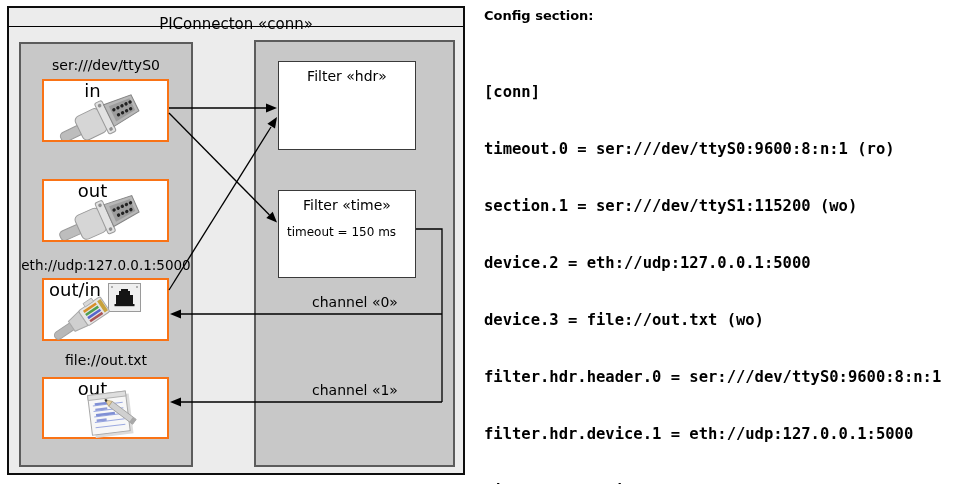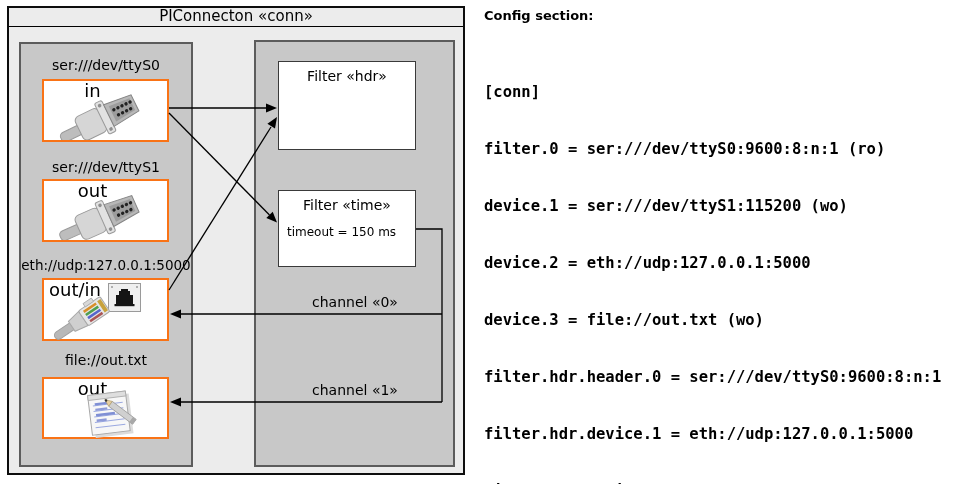--- a/index.html
+++ b/index.html
@@ -5,21 +5,21 @@
   html,body{margin:0;padding:0;background:#ffffff;}
   .stage{
     position:relative;width:964px;height:484px;background:#ffffff;
     font-family:"DejaVu Sans","Liberation Sans",sans-serif;color:#000;
     overflow:hidden;
   }
   .abs{position:absolute;}
   
   .outer-frame{left:7px;top:6px;width:458px;height:469px;background:#ececec;
     border:2px solid #0d0d0d;box-sizing:border-box;}
-  .frame-title{left:7px;top:7px;width:458px;text-align:center;font-size:15px;line-height:18px;}
+  .frame-title{left:7px;top:15px;width:458px;text-align:center;font-size:15px;line-height:18px;}
   .frame-title-rule{left:9px;top:26px;width:454px;height:0;border-top:1px solid #000;}
   
   .panel{background:#c8c8c8;border:2px solid #5c5c5c;box-sizing:border-box;}
   .devices-panel{left:19px;top:42px;width:174px;height:425px;}
   .filters-panel{left:254px;top:40px;width:201px;height:427px;}
   .filters-title{left:254px;top:44px;width:201px;text-align:center;font-size:14px;line-height:16px;}
   
   .dev-label{left:19px;width:174px;text-align:center;font-size:14px;line-height:16px;white-space:nowrap;}
   .dev-label.wide{font-size:13.5px;}
   .white-box{background:#ffffff;border:2px solid #f97316;box-sizing:border-box;left:42px;width:127px;}
@@ -72,21 +72,20 @@
           <circle cx="21.5" cy="-3" r="1.7" fill="#222"></circle>
           <circle cx="26" cy="-3" r="1.7" fill="#222"></circle>
         <circle cx="10" cy="3.5" r="1.7" fill="#222"></circle>
           <circle cx="14.5" cy="3.5" r="1.7" fill="#222"></circle>
           <circle cx="19" cy="3.5" r="1.7" fill="#222"></circle>
           <circle cx="23.5" cy="3.5" r="1.7" fill="#222"></circle>
       </g>
     </svg>
   </div>
 
-  <div class="abs dev-label" style="top:159px">ser:///dev/ttyS1</div>
   <div class="abs white-box" style="top:179px;height:63px">
     <span class="port-label">out</span>
     <svg width="112" height="52" style="position:absolute;left:12px;top:7px">
       <g transform="translate(52,28) rotate(-24)">
         <rect x="-52" y="-5" width="24" height="10" rx="4" fill="#bdbdbd" stroke="#9a9a9a" stroke-width="1"></rect>
         <rect x="-32" y="-13" width="26" height="26" rx="5" fill="#d6d6d6" stroke="#9a9a9a" stroke-width="1"></rect>
         <rect x="-7" y="-17" width="8" height="34" rx="2" fill="#e2e2e2" stroke="#9a9a9a" stroke-width="1"></rect>
         <circle cx="-3" cy="-13" r="1.8" fill="#8f8f8f"></circle>
           <circle cx="-3" cy="13" r="1.8" fill="#8f8f8f"></circle>
         <polygon points="1,-12 30,-9 30,9 1,12" fill="#b8b8b8" stroke="#858585" stroke-width="1"></polygon>
@@ -153,21 +152,21 @@
         <polygon points="-3,12 3,12 0,19" fill="#e8cf9f" stroke="#b09b6a" stroke-width="0.6"></polygon>
         <circle cx="0" cy="17.5" r="1.3" fill="#333"></circle>
       </g>
     </svg>
   </div>
 
   <div class="abs filter-box" style="top:61px;height:89px">
     <div class="filter-title">Filter «hdr»</div>
   </div>
 
-  <div class="abs filter-box" style="top:190px;height:77px">
+  <div class="abs filter-box" style="top:190px;height:88px">
     <div class="filter-title">Filter «time»</div>
     <div class="filter-props" style="top:34px">
       <div>timeout = 150 ms</div>
     </div>
   </div>
 
   <div class="abs channel-label" style="top:294px">channel «0»</div>
   <div class="abs channel-label" style="top:382px">channel «1»</div>
 
   <svg class="abs lines-layer" width="964" height="484">
@@ -186,22 +185,22 @@
     <line x1="442" y1="314" x2="181" y2="314" stroke="#000" stroke-width="1.3"></line>
     <polygon points="170,314 181,309.5 181,318.5" fill="#000"></polygon>
 
     <line x1="442" y1="402" x2="181" y2="402" stroke="#000" stroke-width="1.3"></line>
     <polygon points="170,402 181,397.5 181,406.5" fill="#000"></polygon>
   </svg>
 
   <div class="abs config-heading">Config section:</div>
   <div class="abs config-lines">
     <div class="cline">[conn]</div>
-    <div class="cline">filter.0 = ser:///dev/ttyS0:9600:8:n:1 (ro)</div>
-    <div class="cline">device.1 = ser:///dev/ttyS1:115200 (wo)</div>
+    <div class="cline">timeout.0 = ser:///dev/ttyS0:9600:8:n:1 (ro)</div>
+    <div class="cline">section.1 = ser:///dev/ttyS1:115200 (wo)</div>
     <div class="cline">device.2 = eth://udp:127.0.0.1:5000</div>
     <div class="cline">device.3 = file://out.txt (wo)</div>
     <div class="cline">filter.hdr.header.0 = ser:///dev/ttyS0:9600:8:n:1</div>
     <div class="cline">filter.hdr.device.1 = eth://udp:127.0.0.1:5000</div>
     <div class="cline">filter.hdr.splitMode = header</div>
     
     
     
     
     

